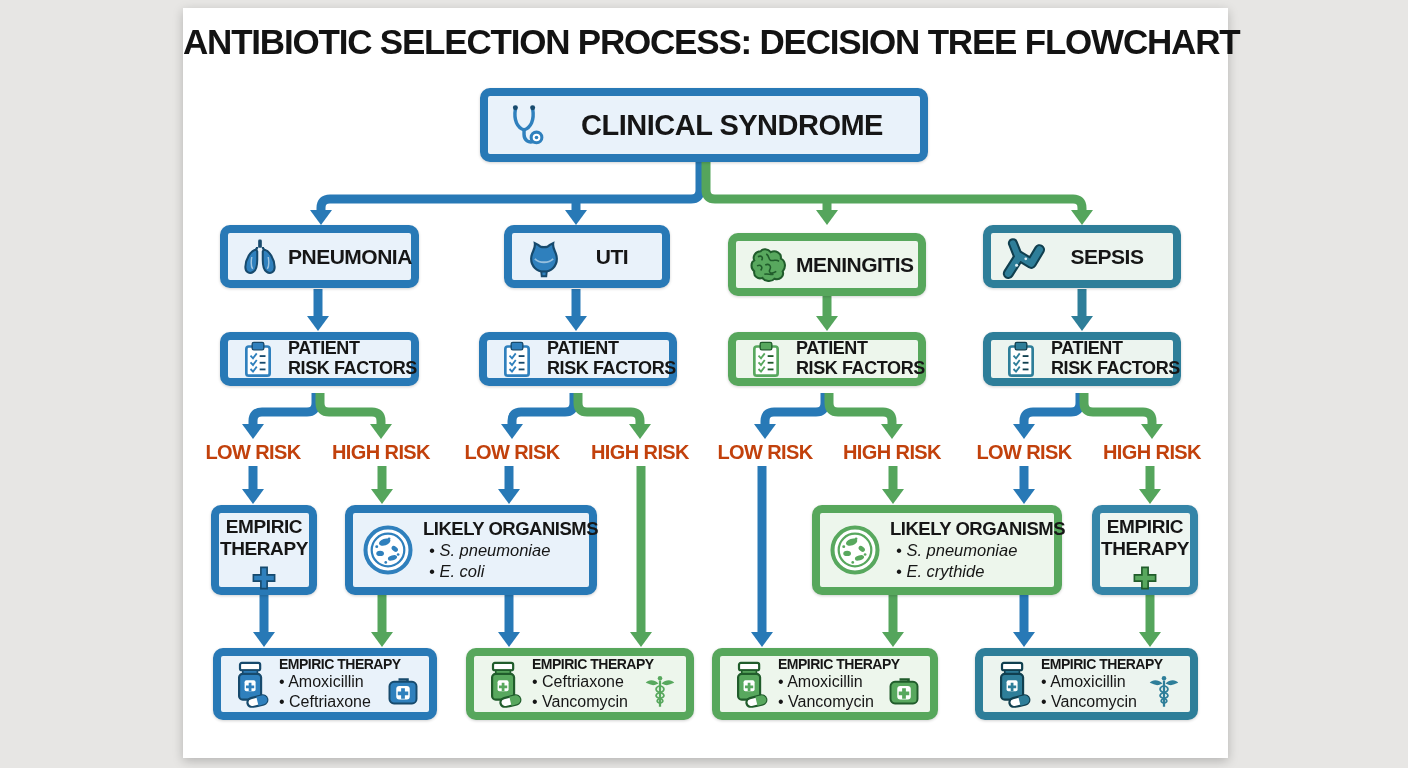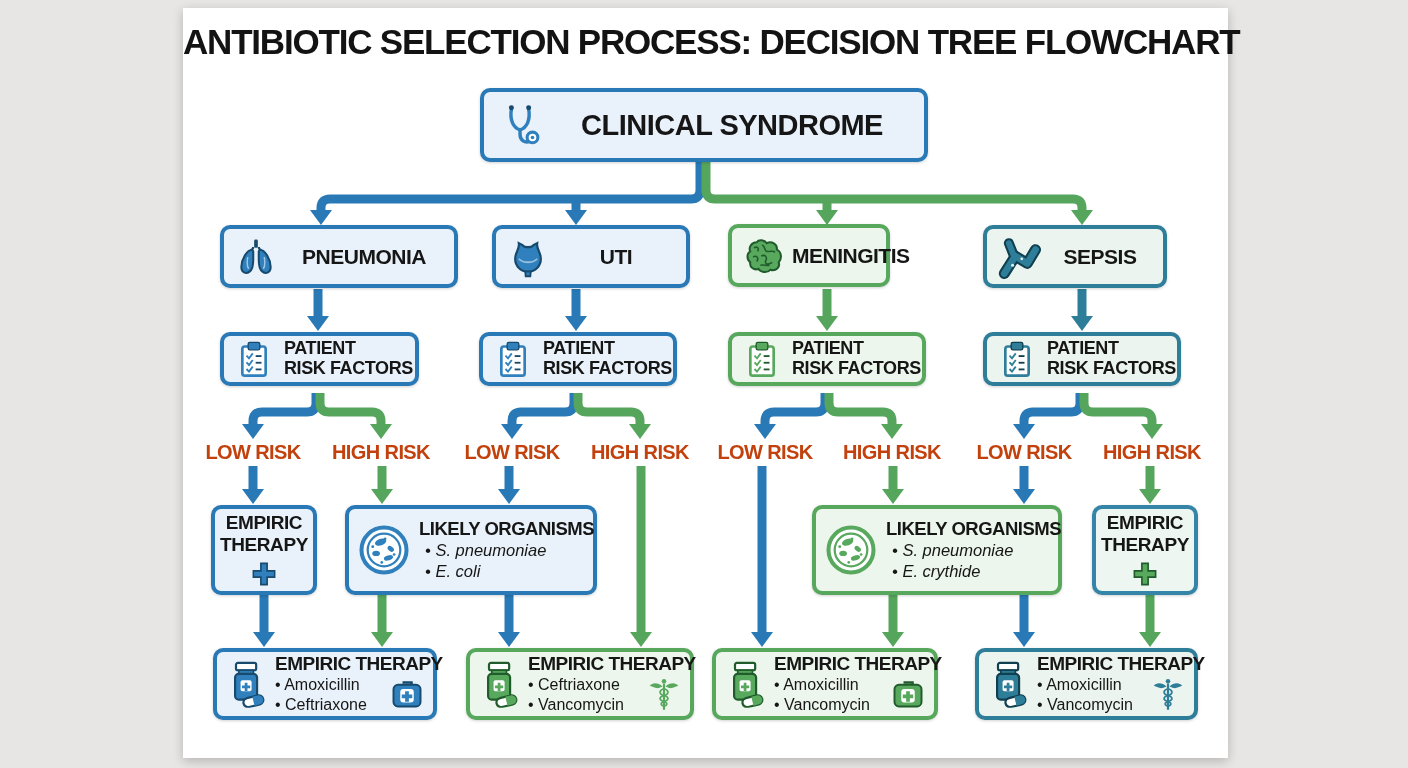--- a/index.html
+++ b/index.html
@@ -14,21 +14,21 @@
     background:#ffffff;box-shadow:0 3px 10px rgba(0,0,0,.22);
   }
   .title{
     position:absolute;left:183px;top:22px;width:1045px;text-align:center;
     font-size:35px;font-weight:800;letter-spacing:-1.2px;color:#131313;white-space:nowrap;
   }
   #edges{position:absolute;left:0;top:0;pointer-events:none}
 
   .box{
     position:absolute;box-sizing:border-box;display:flex;align-items:center;
-    border:4px solid #8b5cf6;border-radius:10px;background:#e9f2fa;
+    border:8px solid #8b5cf6;border-radius:10px;background:#e9f2fa;
     box-shadow:0 1px 3px rgba(0,0,0,.18);
   }
   .t-blue {border-color:#2879b6;background:#e9f2fa}
   .t-green{border-color:#57a75c;background:#edf6ec}
   .t-teal {border-color:#2e7e99;background:#ecf4ef}
   .t-teal2{border-color:#3585a8;background:#eef6f1}
 
   .c-blue {color:#2f80bd;--ink:#174a6d}
   .c-green{color:#58a85e;--ink:#205c2b}
   .c-teal {color:#2e7e99;--ink:#103f4f}
@@ -60,21 +60,21 @@
 
   .lo{padding:4px 8px;gap:8px}
   .lo .col{flex:1;min-width:0}
   .lo-title{font-size:18.5px;font-weight:700;letter-spacing:-0.5px;white-space:nowrap}
   .lo .itm{font-size:16.5px;font-style:italic;line-height:1.25;padding-left:6px}
   .itm::before{content:"• "}
 
   
   .tb{padding:2px 8px;gap:6px}
   .tb .col{flex:1;min-width:0}
-  .tb-title{font-size:19px;font-weight:700;letter-spacing:-0.5px;white-space:nowrap}
+  .tb-title{font-size:14px;font-weight:700;letter-spacing:-0.5px;white-space:nowrap}
   .tb .row{display:flex;}
   .tb .items{flex:1}
   .tb .itm{font-size:16px;font-style:normal;line-height:1.22}
 </style>
 </head>
 <body>
 
 <svg width="0" height="0" style="position:absolute" aria-hidden="true">
   <defs>
     <symbol id="sym-stethoscope" viewBox="0 0 48 48">
@@ -243,45 +243,45 @@
 
 <div class="box root t-blue" style="left:480px;top:88px;width:448px">
   <span class="ic c-blue">
       <svg width="46" height="46" viewBox="0 0 48 48">
         <use href="#sym-stethoscope"></use>
       </svg>
     </span>
   <span class="label">CLINICAL SYNDROME</span>
 </div>
 
-<div class="box syn t-blue" style="left:220px;top:225px;width:238px">
+<div class="box syn t-blue" style="left:220px;top:225px;width:199px">
   <span class="ic c-blue">
       <svg width="44" height="44" viewBox="0 0 48 48">
         <use href="#sym-lungs"></use>
       </svg>
     </span>
   <span class="label">PNEUMONIA</span>
 </div>
-<div class="box syn t-blue" style="left:492px;top:225px;width:198px">
+<div class="box syn t-blue" style="left:504px;top:225px;width:166px">
   <span class="ic c-blue">
       <svg width="44" height="44" viewBox="0 0 48 48">
         <use href="#sym-bladder"></use>
       </svg>
     </span>
   <span class="label">UTI</span>
 </div>
-<div class="box syn t-green" style="left:728px;top:224px;width:162px">
+<div class="box syn t-green" style="left:728px;top:233px;width:198px">
   <span class="ic c-green">
       <svg width="44" height="44" viewBox="0 0 48 48">
         <use href="#sym-brain"></use>
       </svg>
     </span>
   <span class="label">MENINGITIS</span>
 </div>
-<div class="box syn t-teal" style="left:983px;top:225px;width:184px">
+<div class="box syn t-teal" style="left:983px;top:225px;width:198px">
   <span class="ic c-teal">
       <svg width="44" height="44" viewBox="0 0 48 48">
         <use href="#sym-vessel"></use>
       </svg>
     </span>
   <span class="label">SEPSIS</span>
 </div>
 
 <div class="box prf t-blue" style="left:220px;top:332px;width:199px">
   <span class="ic c-blue">

